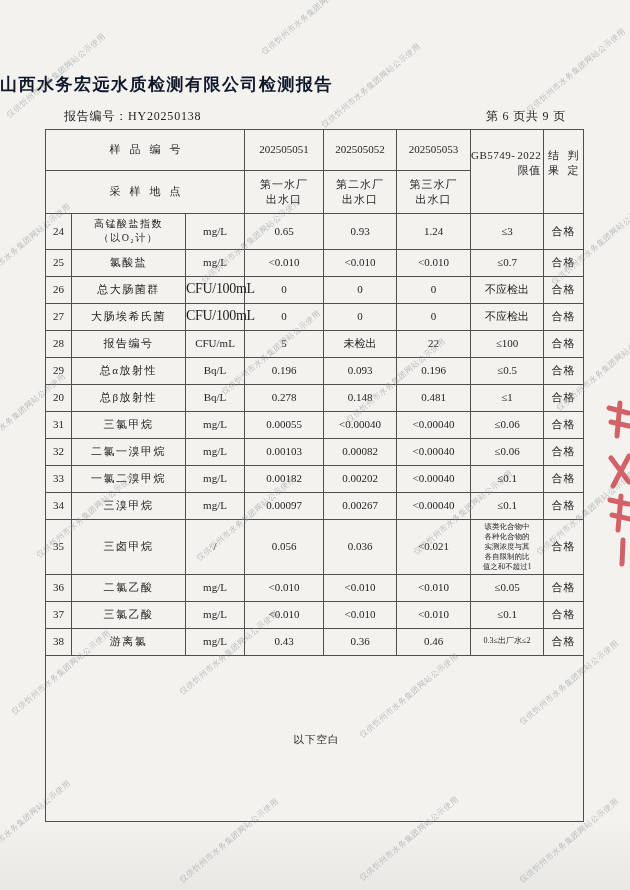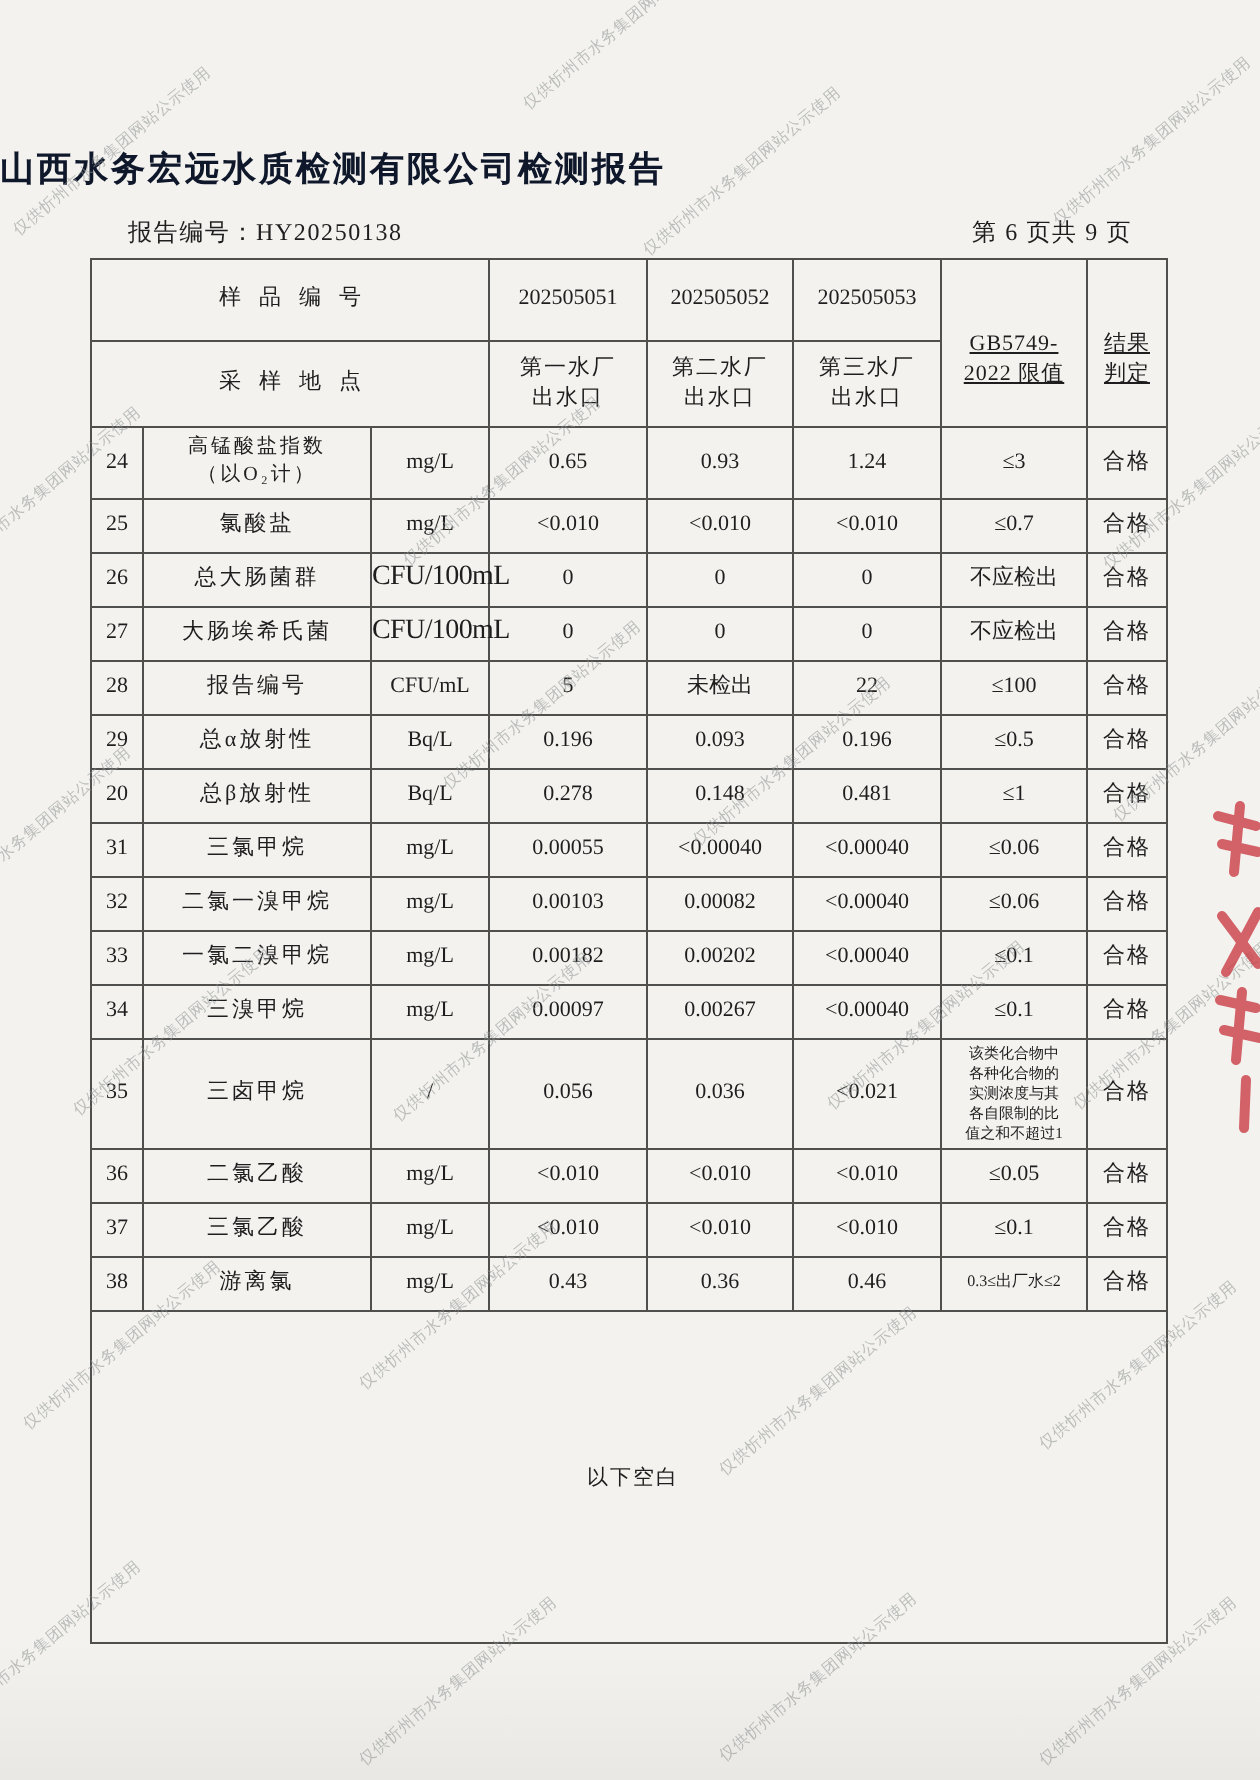--- a/index.html
+++ b/index.html
@@ -25,21 +25,21 @@
   }
   table.report td{
     border:1px solid #4f4f4d;text-align:center;vertical-align:middle;
     font-size:11px;padding:0;white-space:pre-line;color:#1e1e1e;line-height:1.35;
   }
   tr.h1{height:29px;} tr.h2{height:30px;}
   tr.data-row{height:27px;}
   td.hlabel{letter-spacing:9px;text-indent:9px;}
   td.sample-id{font-size:11.5px;}
   td.site{font-size:10.5px;letter-spacing:1px;}
-  .vstack{display:flex;flex-direction:column;justify-content:flex-end;height:47px;padding:3px 0;text-decoration:underline;}
+  .vstack{display:flex;flex-direction:row;justify-content:flex-end;height:47px;padding:3px 0;}
   .vstack div{letter-spacing:0.5px;}
   td.c-name{text-align:left;padding-left:7px;letter-spacing:1.5px;}
   td.c-name.two-line{line-height:1.45;font-size:10px;}
   td.c-unit{font-size:10.5px;}
   td.c-unit.condensed{font-size:14px;letter-spacing:-0.3px;}
   td.c-limit.tiny{font-size:8px;letter-spacing:0;}
   td.c-limit.tiny.multi{font-size:7.5px;line-height:1.34;}
   td.c-result{letter-spacing:1px;}
   td.blank-cell{vertical-align:top;text-align:left;height:165px;}
   .blank-note{display:inline-block;font-size:10.5px;letter-spacing:1px;padding:3px 0 0 4px;}

